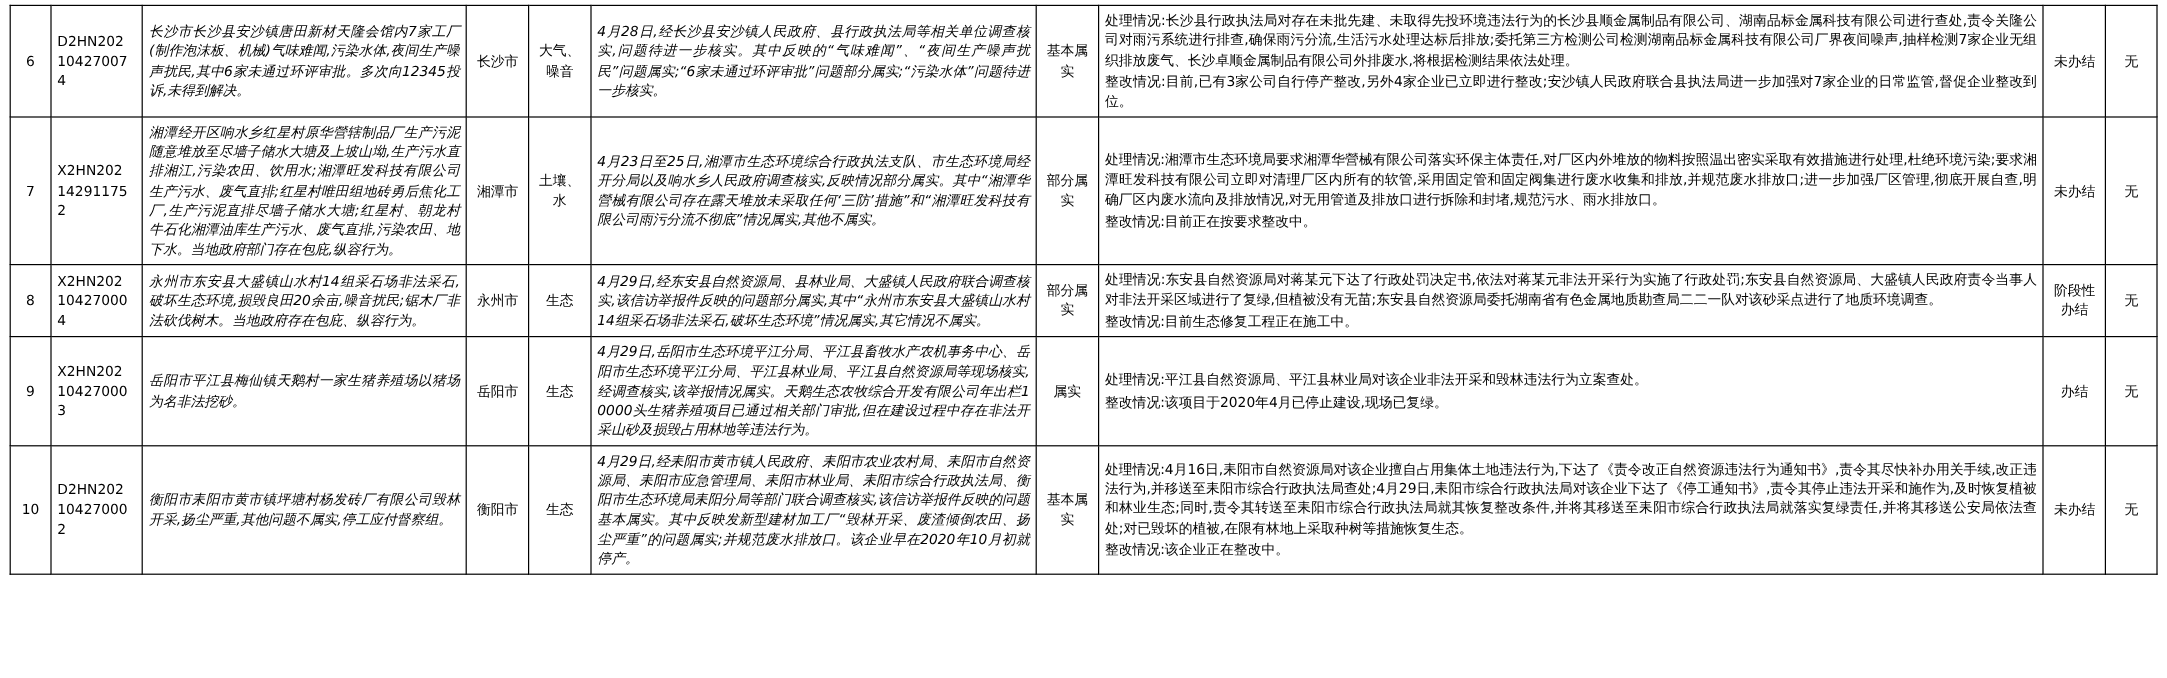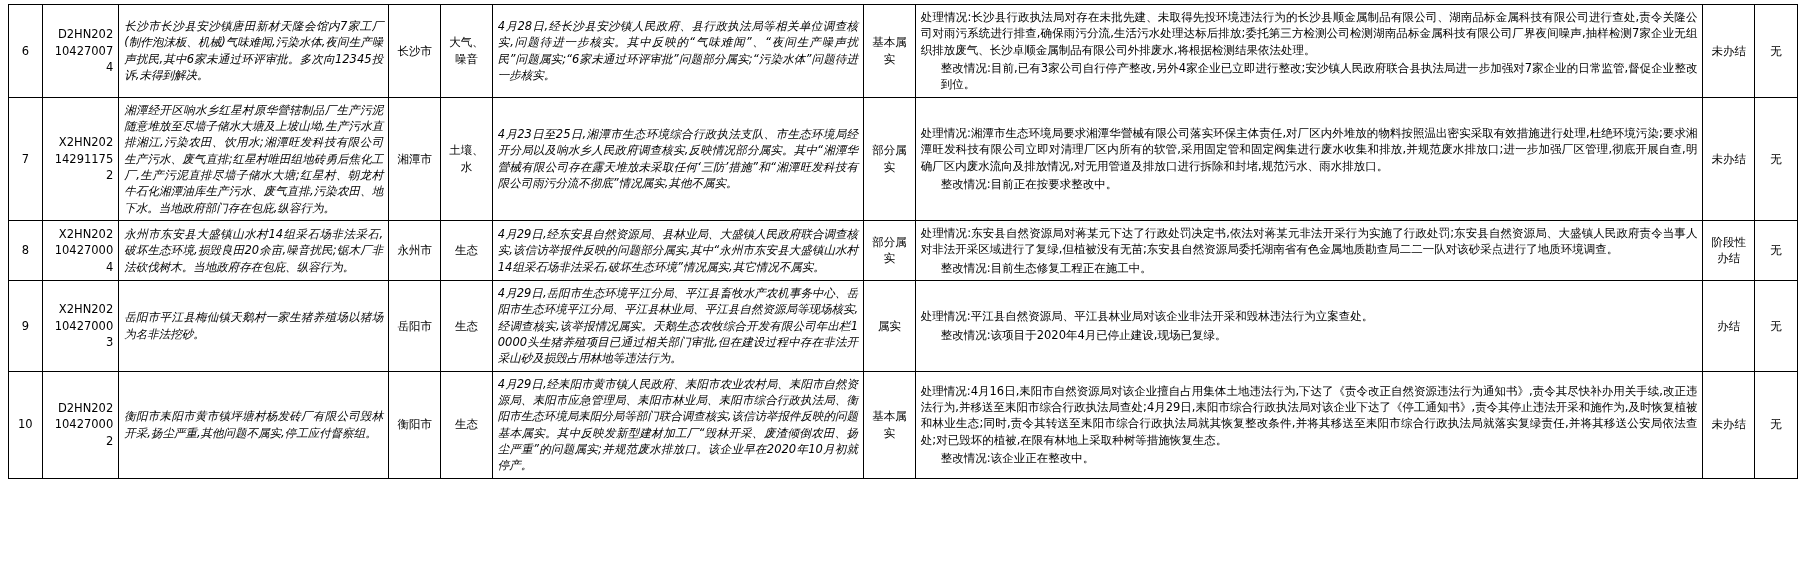--- a/index.html
+++ b/index.html
@@ -45,36 +45,36 @@
   col.c-fine   { width: 38px; }
   .cell-just {
     text-align: justify;
     text-justify: inter-ideograph;
   }
   .idx {
     text-align: center;
     font-size: 12px;
   }
   .code {
-    text-align: right;
+    text-align: left;
     font-size: 11.5px;
     line-height: 1.5;
   }
   .code span { display: block; }
   .city, .type, .result, .status, .fine {
     text-align: center;
     font-size: 11.5px;
     line-height: 1.45;
   }
   .handle p {
     margin: 0 0 2px 0;
     text-align: justify;
     text-justify: inter-ideograph;
   }
-  .handle p:last-child { margin-bottom: 0; margin-left: 20px; }
+  .handle p:last-child { margin-bottom: 0; }
   .lbl {
     font-weight: normal;
   }
   .desc, .date {
     font-size: 11.5px;
     font-style: italic;
   }
 </style>
 </head>
 <body>

